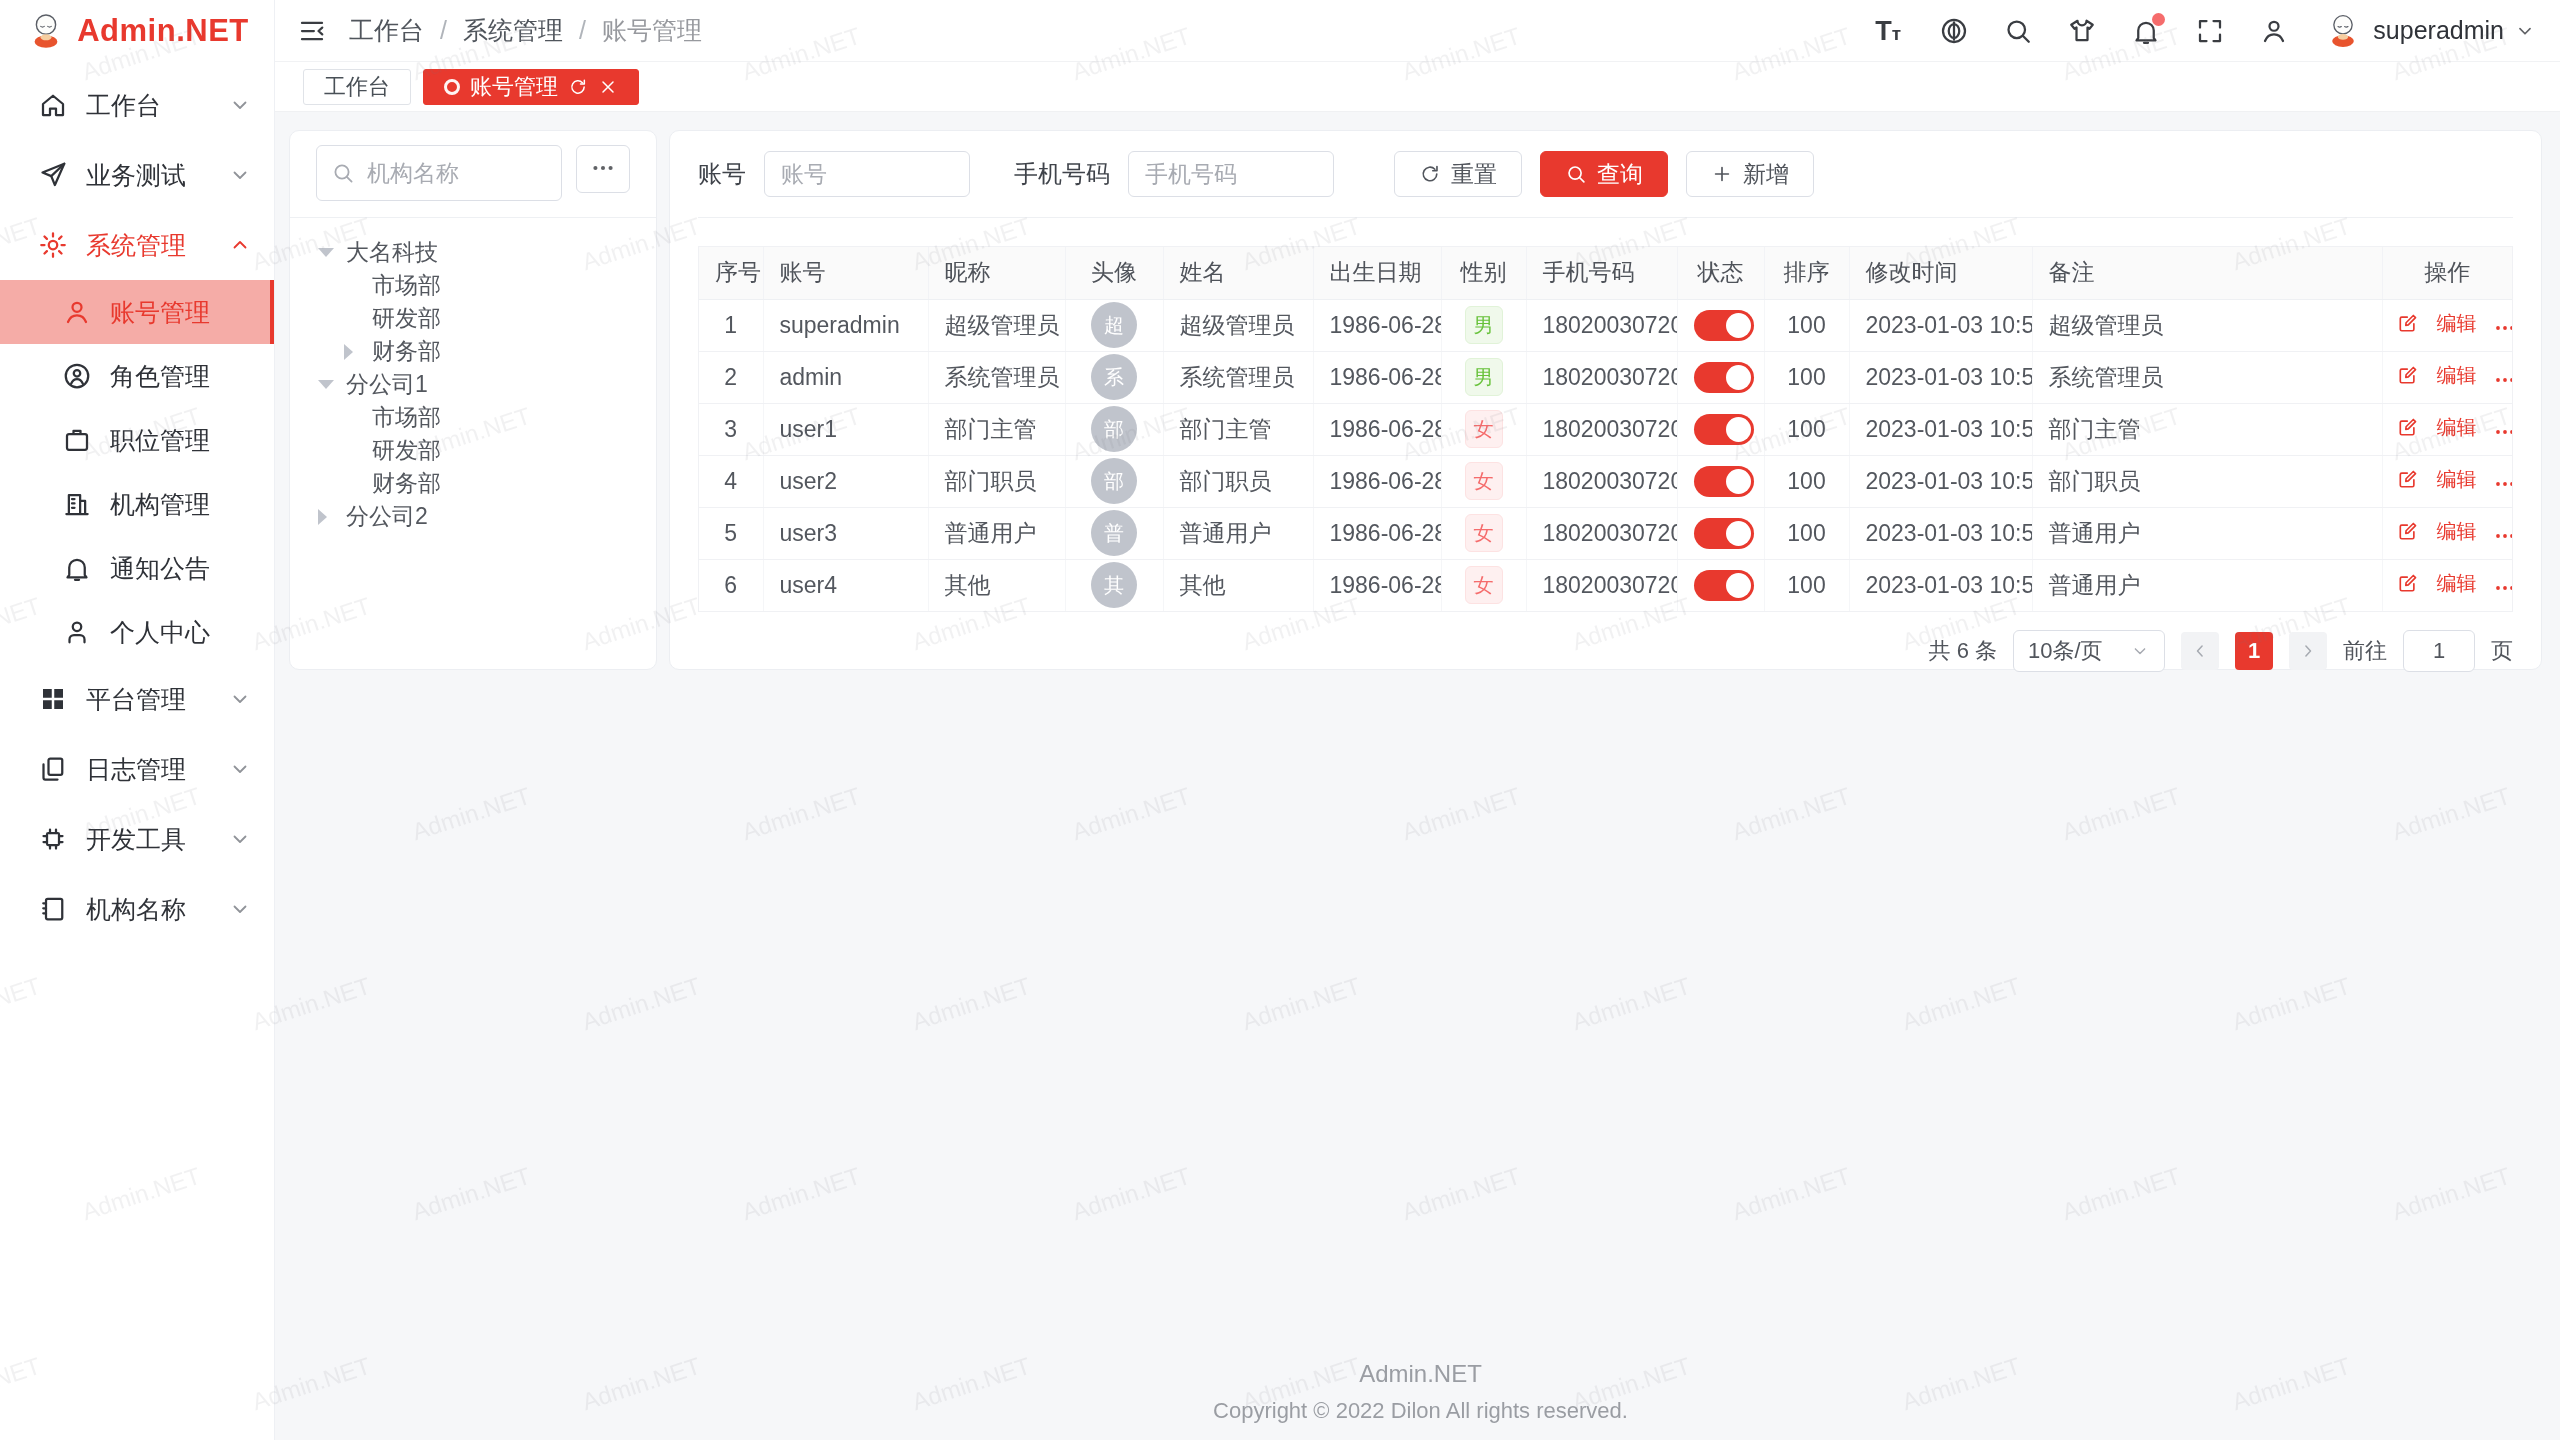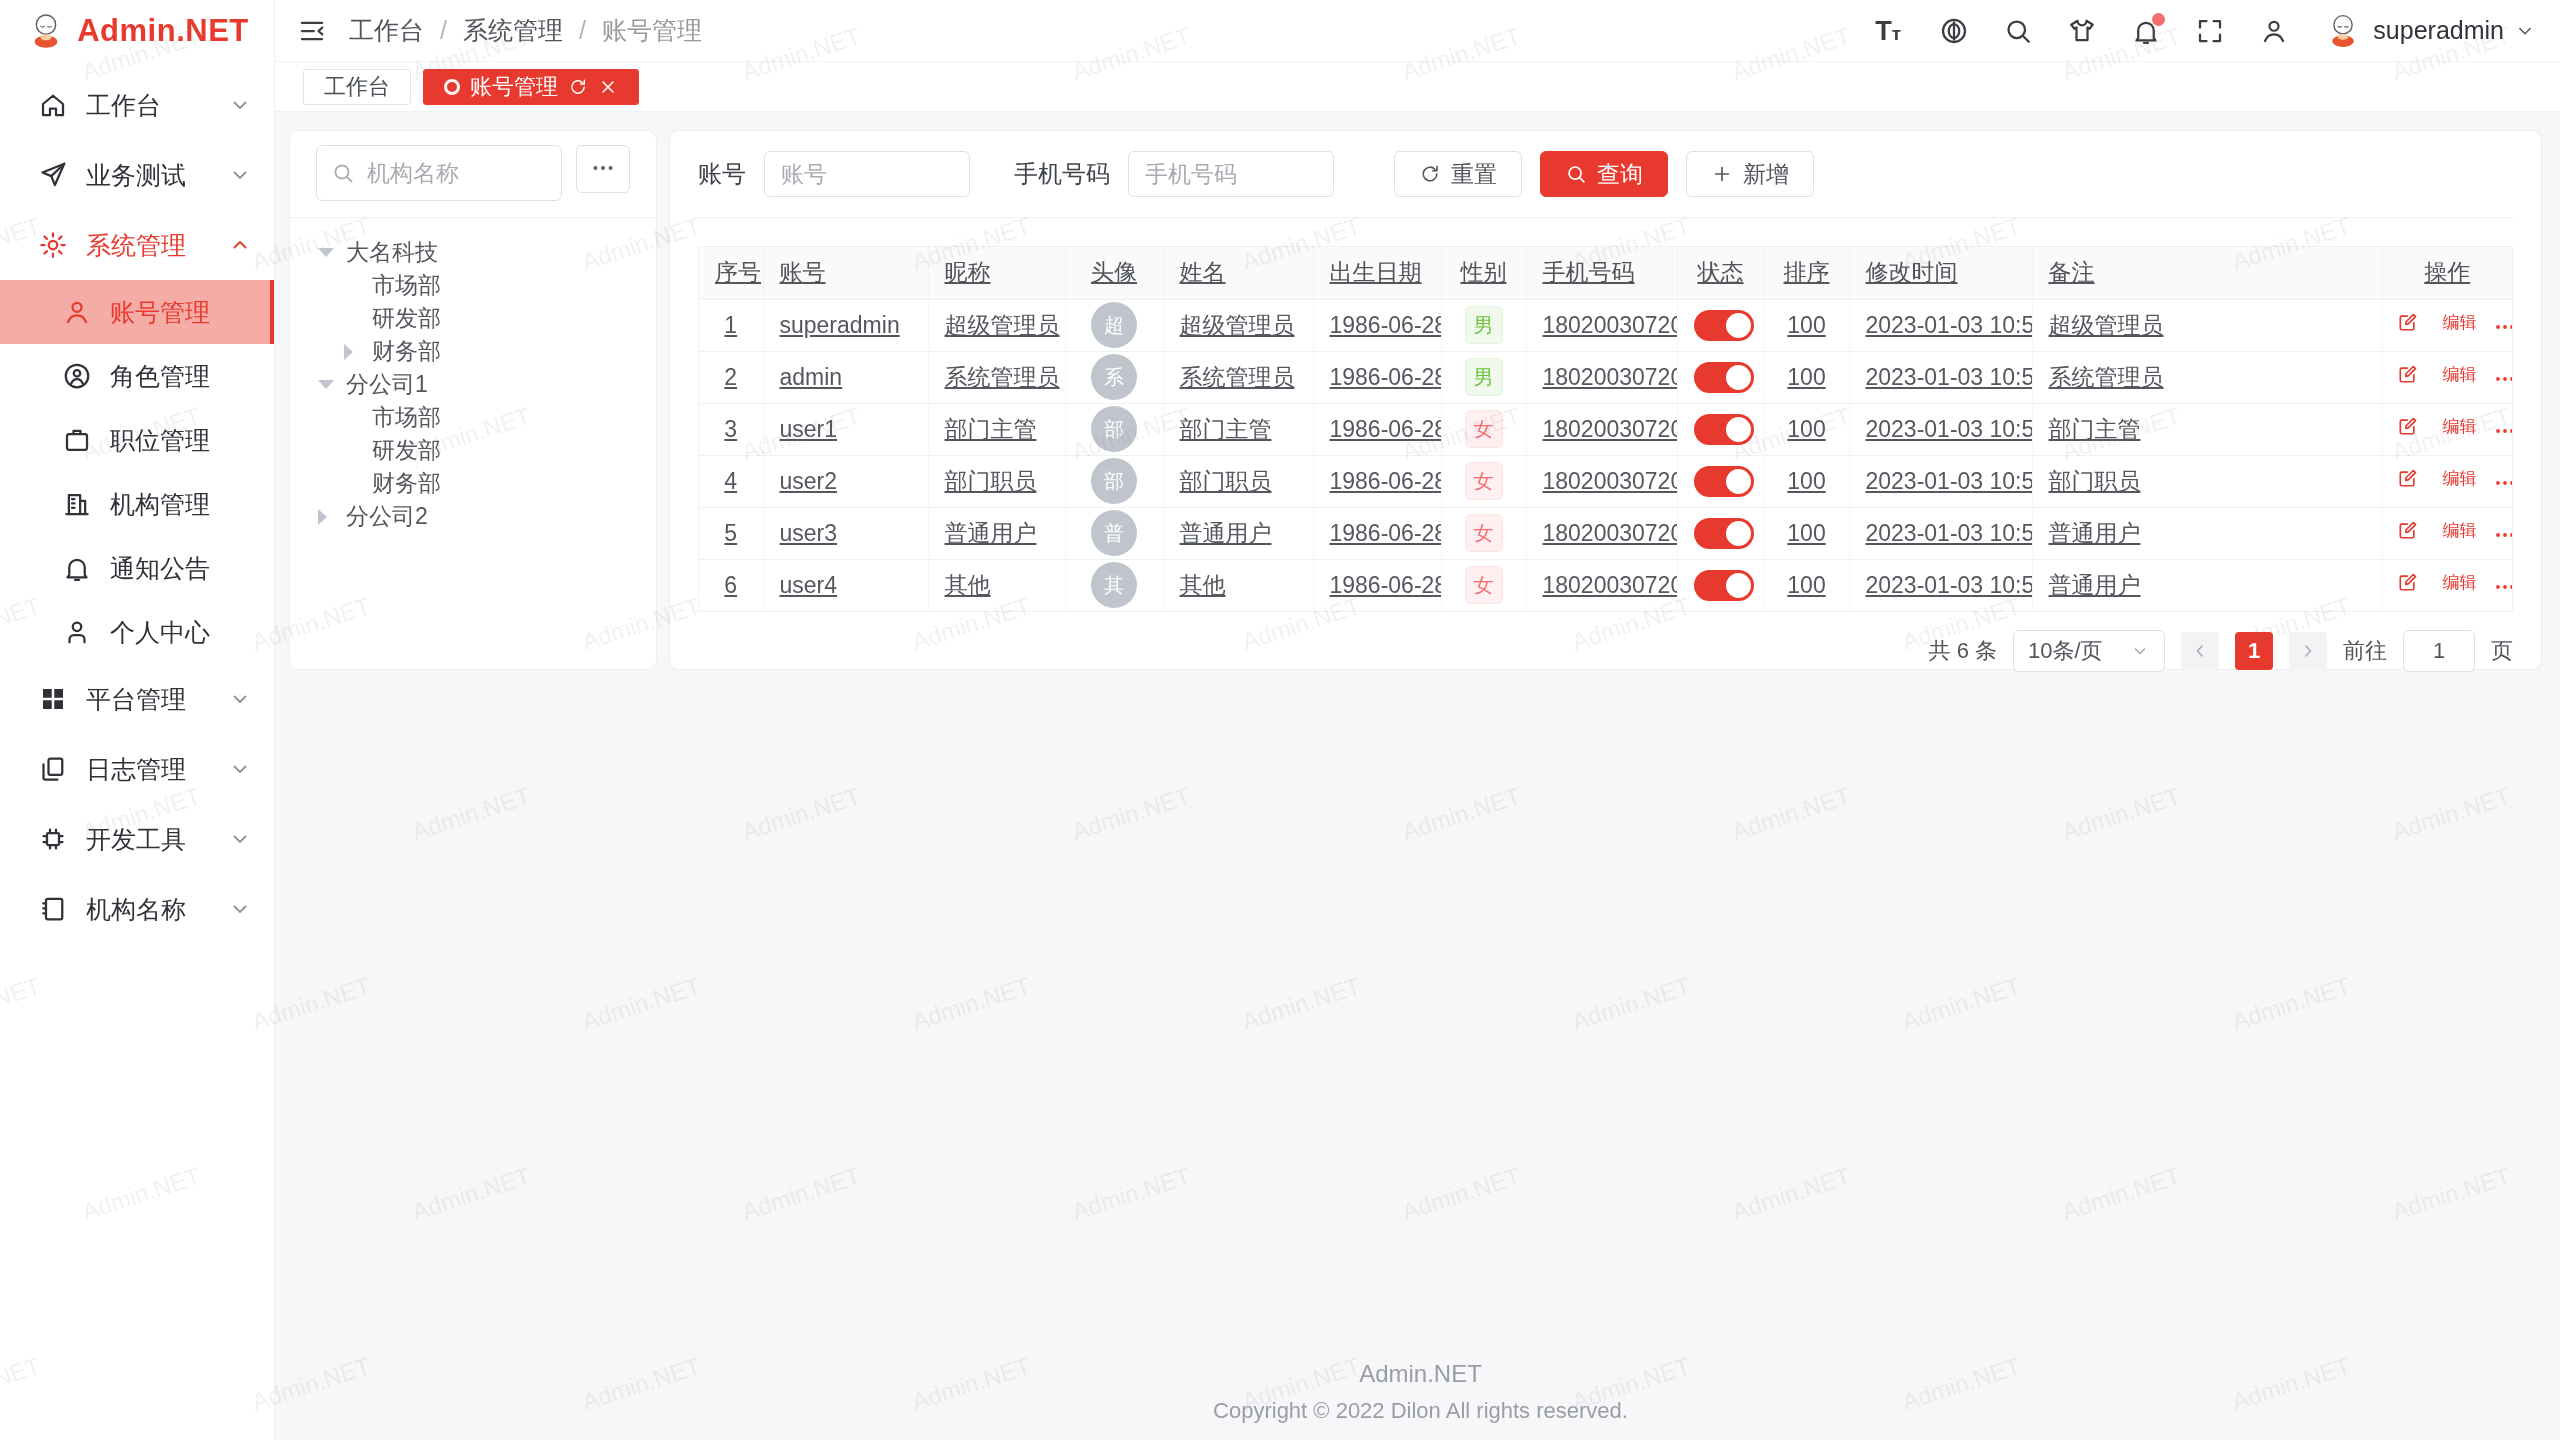--- a/index.html
+++ b/index.html
@@ -96,42 +96,42 @@
   .ml { margin-left:26px; }
   .btn { height:46px; padding:0 24px; border-radius:6px; border:1px solid #dcdfe6;
     background:#fff; font-size:23px; color:#51555c; display:inline-flex; align-items:center;
     gap:10px; cursor:pointer; font-family:inherit; }
   .btn.mlb { margin-left:42px; }
   .btn.primary { background:#e8392e; border-color:#e8392e; color:#fff; }
   .bic { width:22px; height:22px; display:inline-flex; }
   .bic svg { width:22px; height:22px; }
 
   .table-wrap { margin-top:28px; border:1px solid #f0f1f4; border-bottom:none; }
-  table { width:100%; border-collapse:collapse; table-layout:fixed; font-size:23px; color:#53575e;text-decoration:underline; }
+  table { width:100%; border-collapse:collapse; table-layout:fixed; font-size:23px; color:#53575e; }
   th { height:52px; background:#fafafa; font-weight:500; color:#4f535a;
     border-bottom:1px solid #eef0f3; border-right:1px solid #f2f3f6; padding:0 16px;
     text-align:left; overflow:hidden; white-space:nowrap; }
   td { height:52px; border-bottom:1px solid #f0f1f4; border-right:1px solid #f5f6f8;
     padding:0 16px; overflow:hidden; white-space:nowrap; }
   th:last-child, td:last-child { border-right:none; }
   th.c, td.c { text-align:center; }
   .avatar { display:inline-flex; width:46px; height:46px; border-radius:50%;
     background:#c0c4cc; color:#fff; align-items:center; justify-content:center;
     font-size:20px; vertical-align:middle; }
   .badge { display:inline-block; min-width:38px; height:38px; line-height:36px;
     border-radius:6px; font-size:20px; text-align:center; padding:0 5px; }
   .badge.male { background:#f0f9eb; color:#67c23a; border:1px solid #e1f3d8; }
   .badge.female { background:#fef0f0; color:#f56c6c; border:1px solid #fde2e2; }
   .switch { display:inline-block; width:60px; height:31px; border-radius:16px;
     background:#dcdfe6; position:relative; vertical-align:middle; cursor:pointer; }
   .switch.on { background:#e8392e; }
   .switch .knob { position:absolute; right:3px; top:3px; width:25px; height:25px;
     background:#fff; border-radius:50%; }
   .op { padding-left:14px; }
-  .oplink { color:#e8392e; display:inline-flex; align-items:center; gap:24px; font-size:17px; cursor:pointer; }
+  .oplink { color:#e8392e; display:inline-flex; align-items:center; gap:18px; font-size:20px; cursor:pointer; }
   .oplink svg { width:22px; height:22px; }
   .opmore { color:#e8392e; margin-left:16px; display:inline-flex; vertical-align:middle; cursor:pointer; }
   .opmore svg { width:24px; height:24px; }
 
   .pager { margin-top:18px; display:flex; justify-content:flex-end; align-items:center;
     gap:16px; font-size:22px; color:#51555c; }
   .pg-select { width:152px; height:42px; border:1px solid #dcdfe6; border-radius:6px;
     display:flex; align-items:center; justify-content:space-between; padding:0 14px;
     color:#51555c; cursor:pointer; background:#fff; }
   .pg-select .selchev { width:20px; height:20px; color:#a8abb2; display:inline-flex; }

